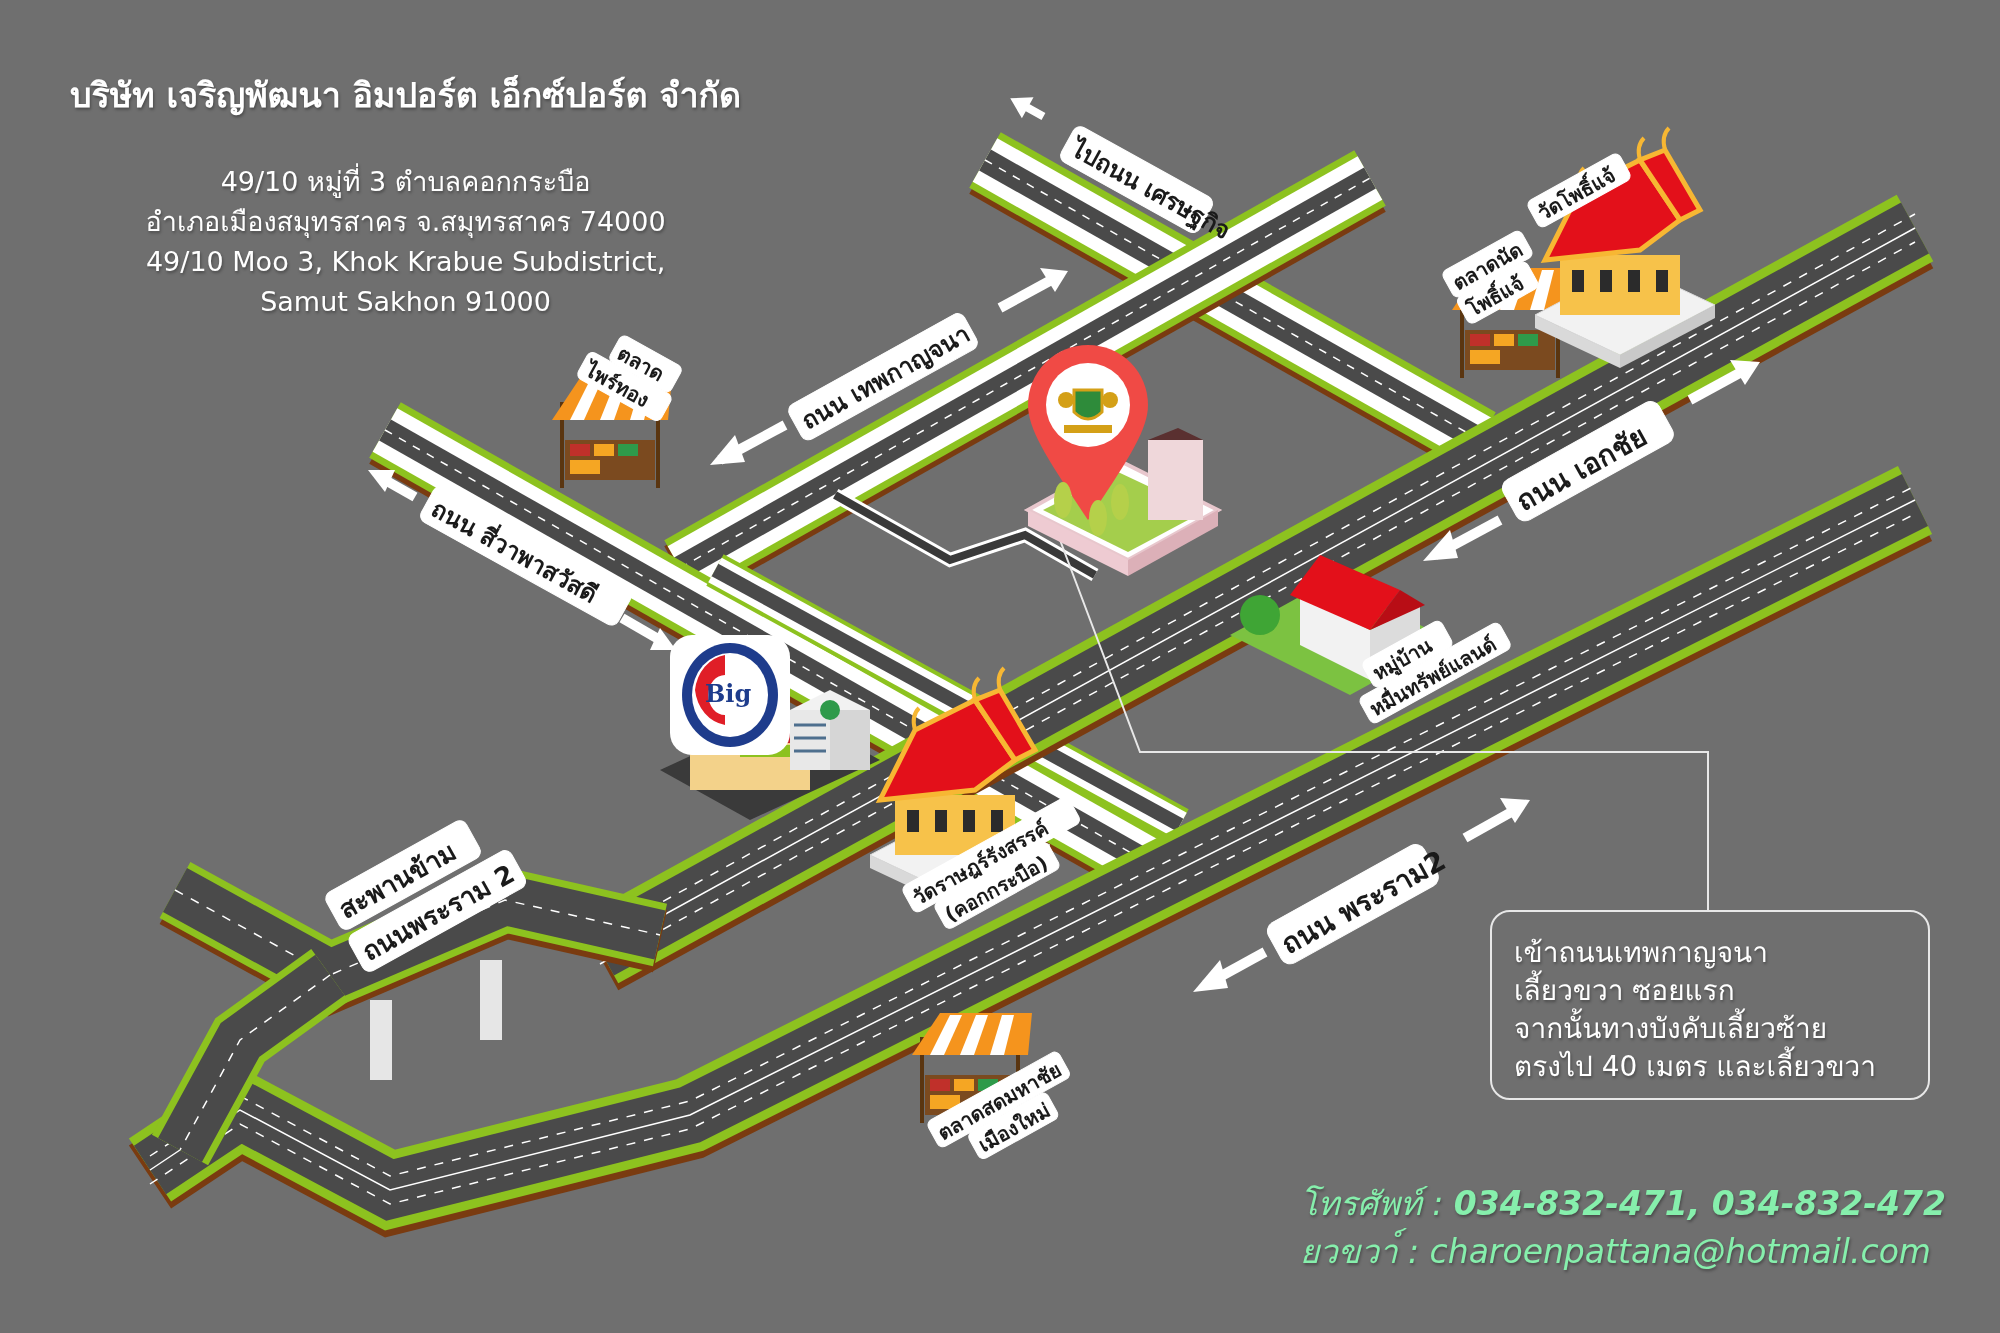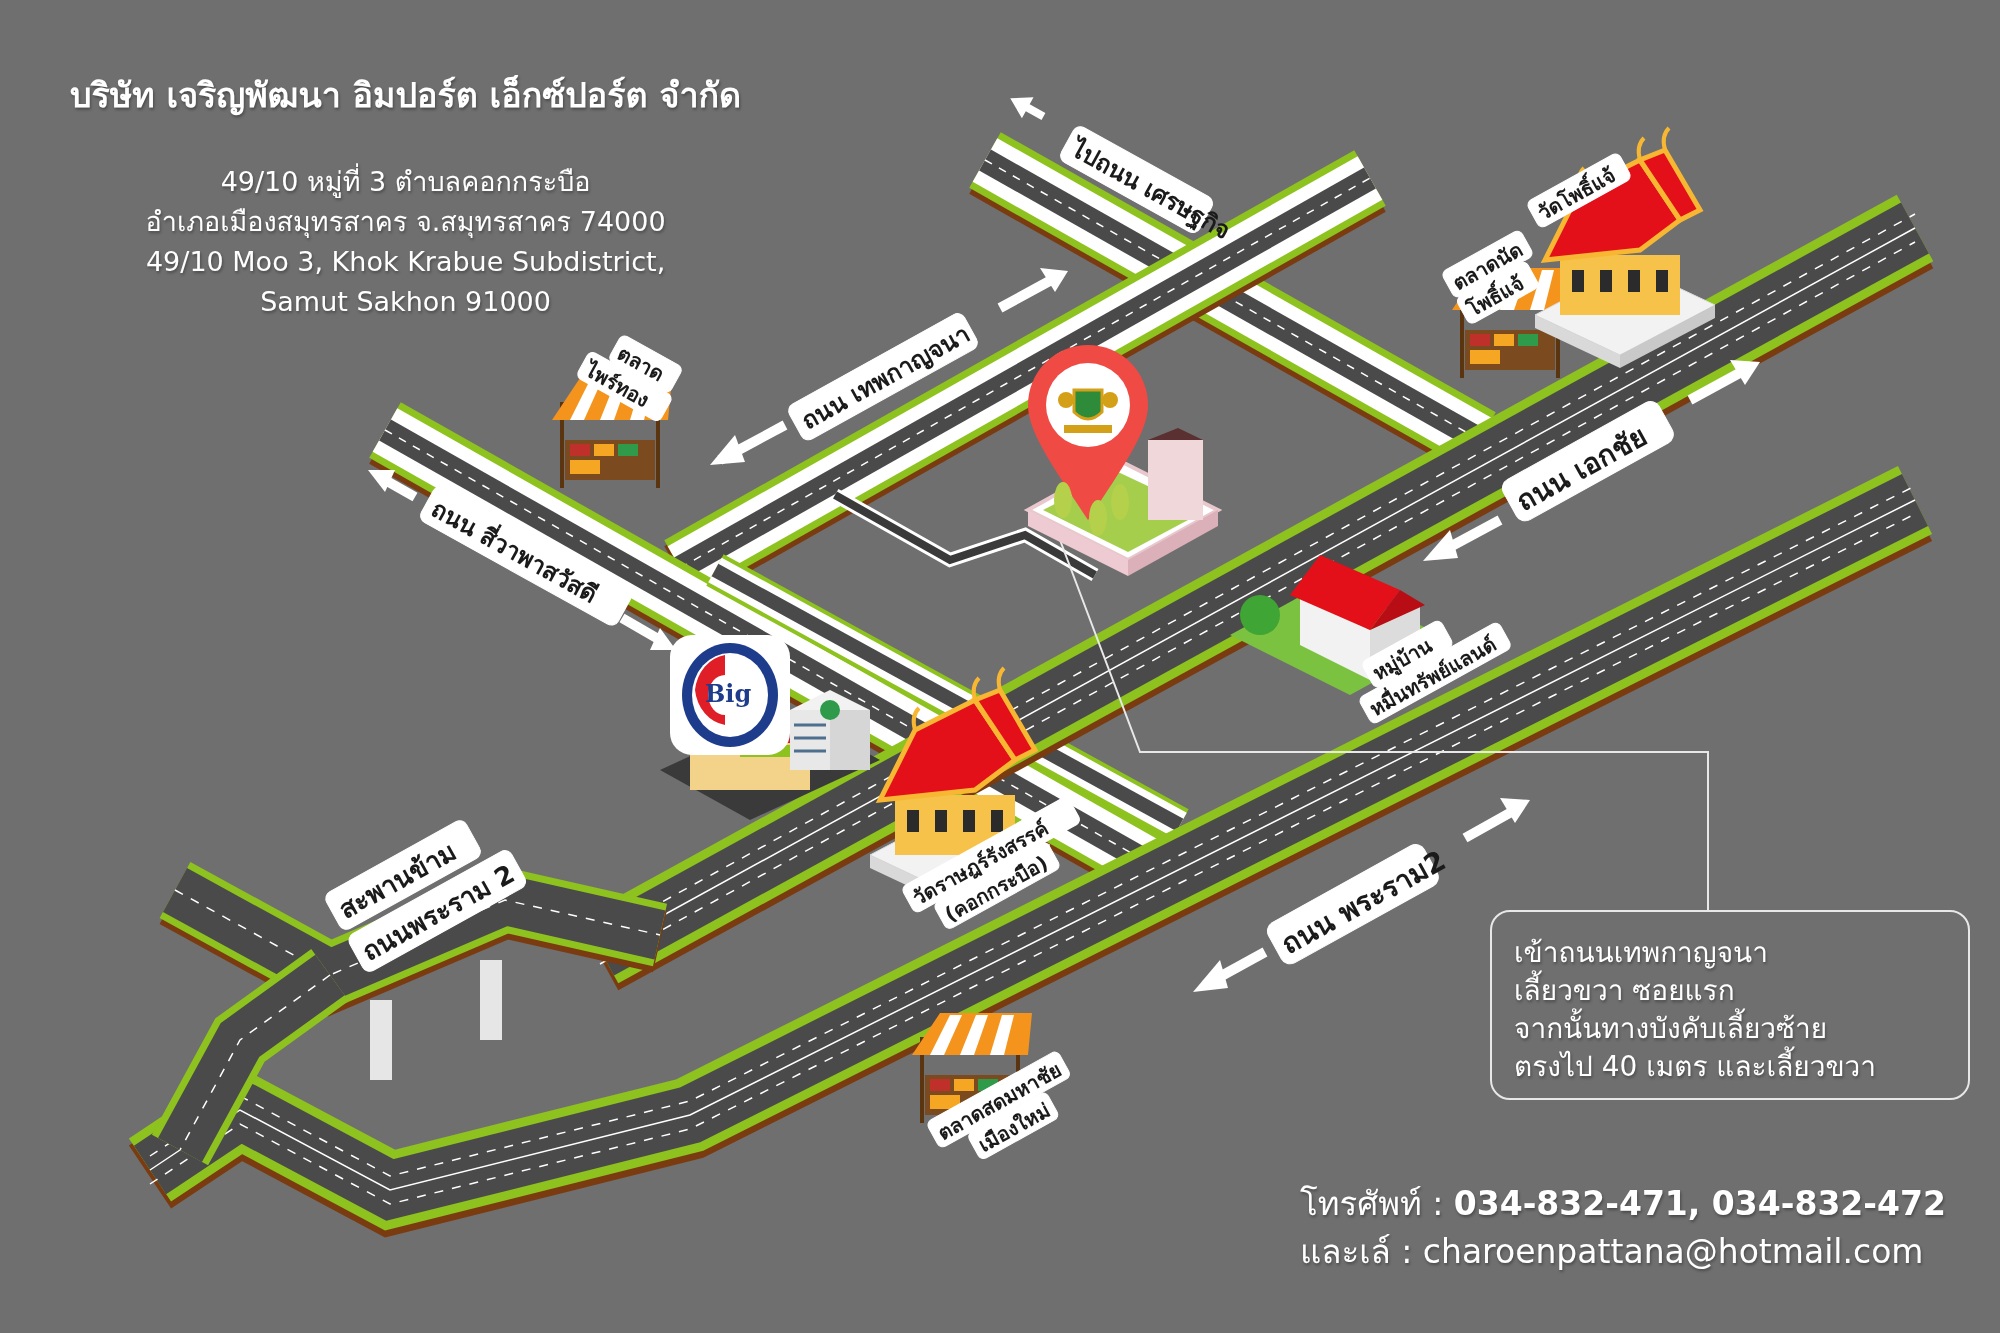--- a/index.html
+++ b/index.html
@@ -3,26 +3,26 @@
 <meta charset="utf-8">
 <style>
   html, body { margin: 0; padding: 0; }
   body { width: 2000px; height: 1333px; background: #6f6f6f; overflow: hidden; position: relative;
          font-family: "DejaVu Sans", sans-serif; }
   #map { position: absolute; left: 0; top: 0; width: 2000px; height: 1333px; }
   .header { position: absolute; left: 70px; top: 68px; color: #fff; text-shadow: 1px 2px 3px rgba(0,0,0,0.35); }
   .company { font-size: 34px; font-weight: bold; margin: 0 0 40px 0; white-space: nowrap; }
   .addr { font-size: 27px; line-height: 40px; white-space: nowrap; text-align: center; }
   .addr + .addr { }
-  .directions { position: absolute; left: 1490px; top: 910px; width: 480px; height: 190px; box-sizing: border-box;
+  .directions { position: absolute; left: 1490px; top: 910px; width: 440px; height: 190px; box-sizing: border-box;
                 border: 2px solid #e8e8e8; border-radius: 20px; padding: 22px 22px; color: #fff;
                 font-size: 28px; line-height: 38px; text-shadow: 1px 2px 3px rgba(0,0,0,0.35); }
   .directions div { white-space: nowrap; }
-  .contact { position: absolute; left: 1300px; top: 1180px; color: #ffffff; font-size: 33px; line-height: 48px;
-             text-shadow: 1px 2px 3px rgba(0,0,0,0.35); white-space: nowrap; }
+  .contact { position: absolute; left: 1300px; top: 1180px; color: #86efac; font-size: 33px; line-height: 48px;
+             text-shadow: 1px 2px 3px rgba(0,0,0,0.35); white-space: nowrap; font-style: italic; }
   .contact b { font-weight: bold; }
   .lbl { font-family: "DejaVu Sans", sans-serif; font-weight: bold; fill: #1a1a1a; }
   .lblbg { fill: #fff; stroke: #fff; }
 </style>
 </head>
 <body>
 
 <svg id="map" viewBox="0 0 2000 1333" xmlns="http://www.w3.org/2000/svg">
   <defs>
     <g id="market">
@@ -290,15 +290,15 @@
   <div>เลี้ยวขวา ซอยแรก</div>
   <div>จากนั้นทางบังคับเลี้ยวซ้าย</div>
   <div>ตรงไป 40 เมตร และเลี้ยวขวา</div>
 </div>
 
 <div class="contact">
   <div>
     <span>โทรศัพท์ : </span><b>034-832-471, 034-832-472</b>
   </div>
   <div>
-    <span>และเล์ : </span><span>charoenpattana@hotmail.com</span>
+    <span>ยวขวา์ : </span><span>charoenpattana@hotmail.com</span>
   </div>
 </div>
 
 </body></html>

